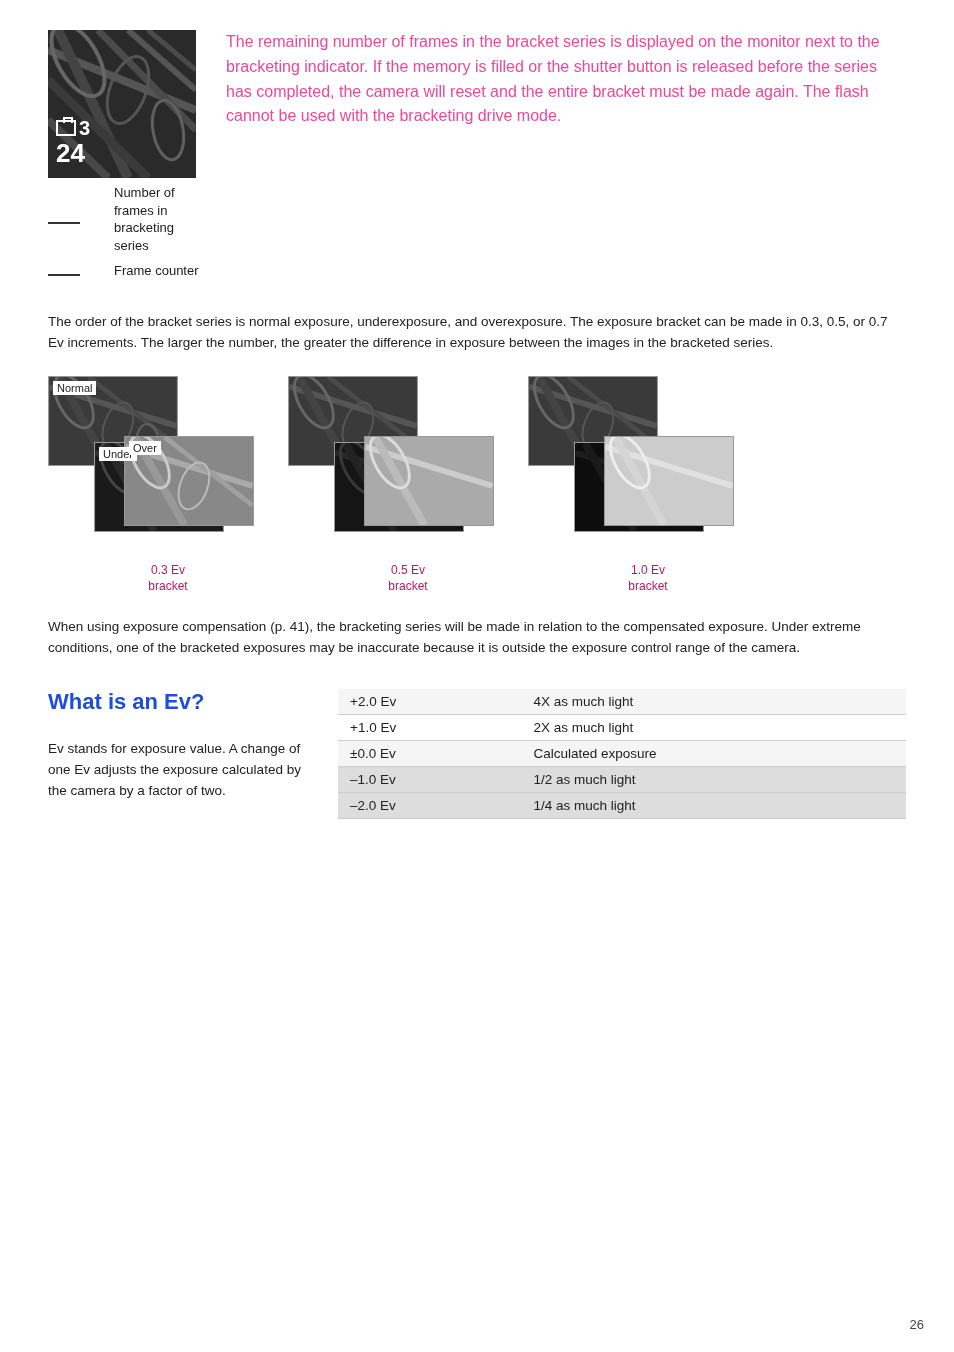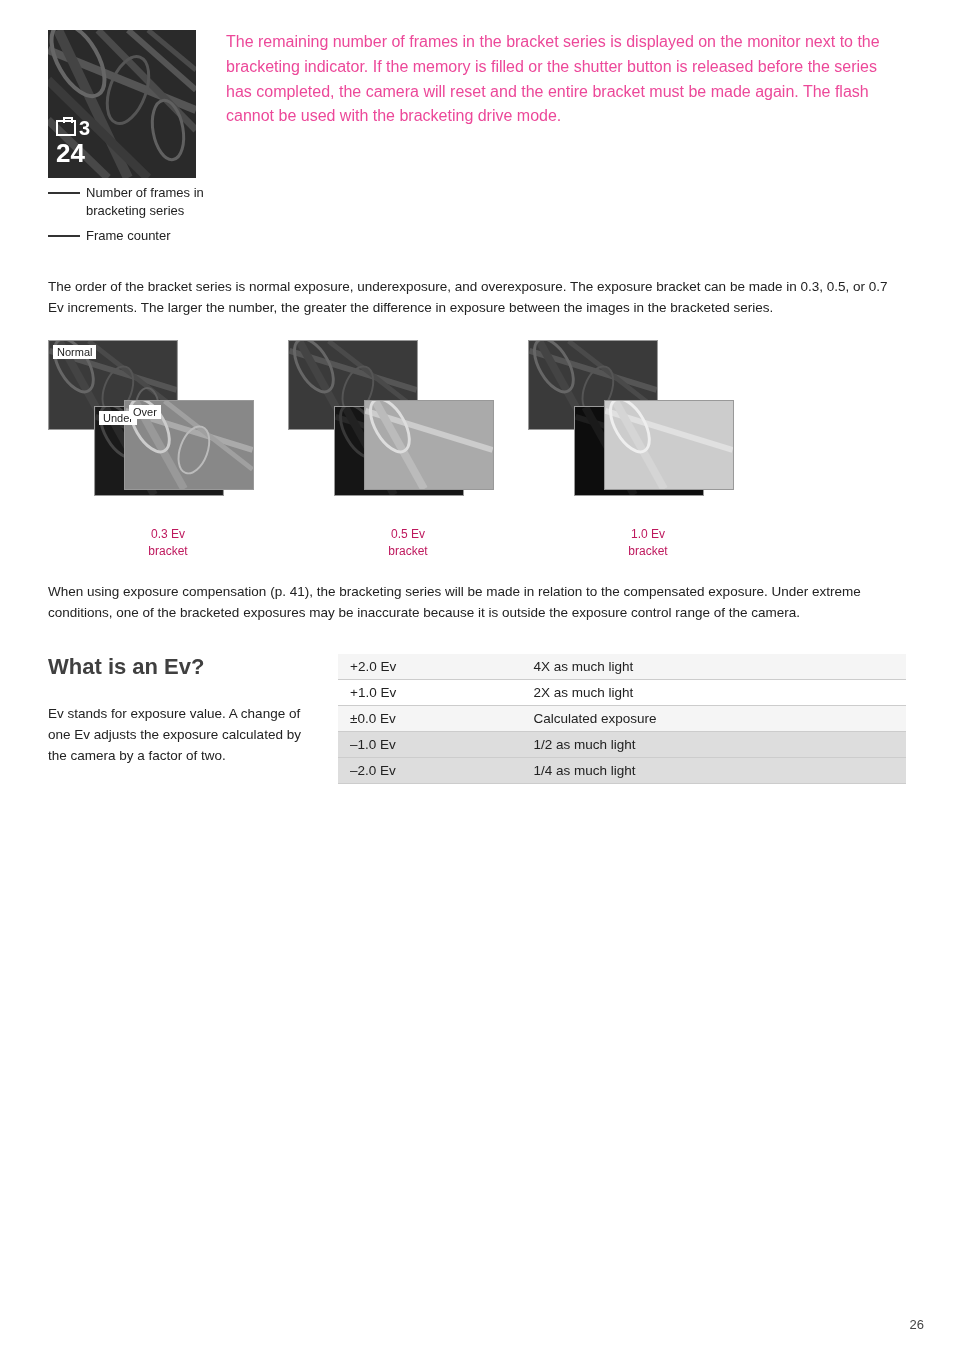--- a/index.html
+++ b/index.html
@@ -112,21 +112,21 @@
       gap: 30px;
       align-items: flex-start;
     }
     .ev-left {
       flex: 0 0 260px;
     }
     .ev-title {
       font-size: 22px;
       font-weight: bold;
       margin-bottom: 10px;
-      color: #404040;
+      color: #1d4ed8;
     }
     .ev-desc {
       font-size: 13.5px;
       line-height: 1.55;
       margin-top: 24px;
     }
     .ev-right {
       flex: 1;
     }
     .ev-table {
@@ -218,22 +218,23 @@
       font-size: 26px;
       font-weight: bold;
       line-height: 1;
     }
 
     .labels-wrapper {
       margin-top: 6px;
     }
     .lbl-row {
       display: flex;
-      align-items: flex-start;
+      align-items: center;
       margin-bottom: 8px;
+      gap: 28px;
     }
     .lbl-dash {
       width: 32px;
       height: 1.5px;
       background: #333;
       margin-top: 8px;
       margin-right: 6px;
       flex-shrink: 0;
     }
     .lbl-content {

